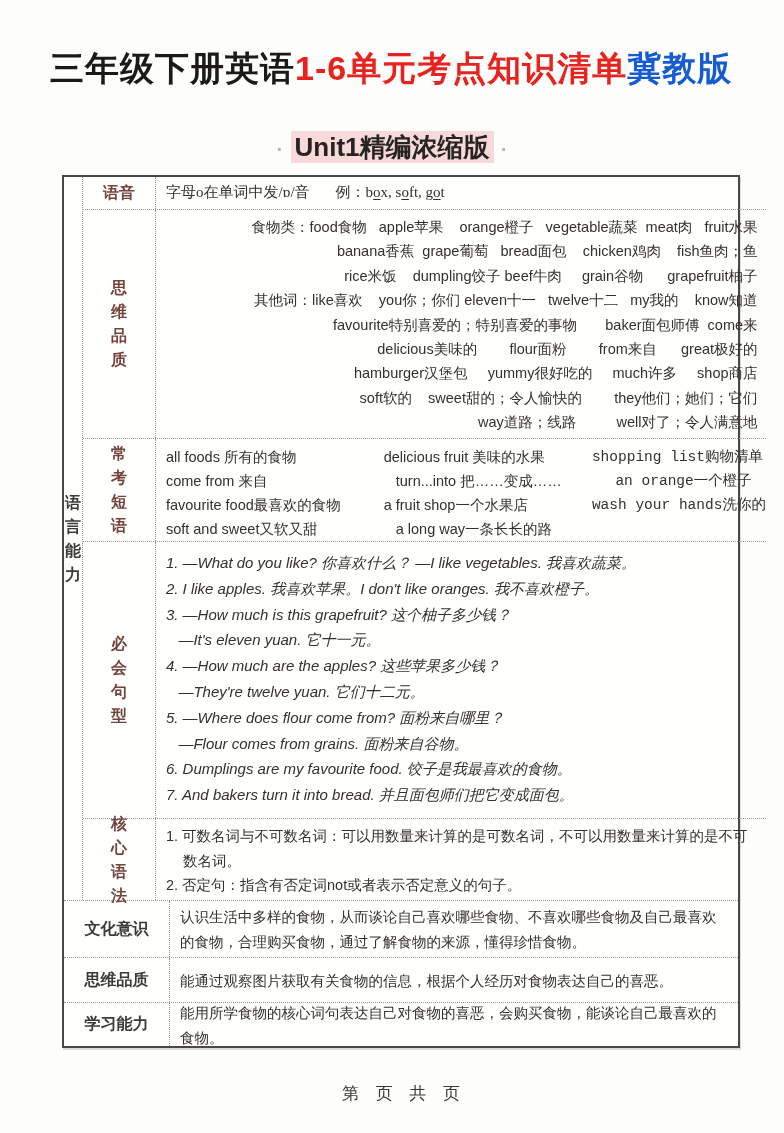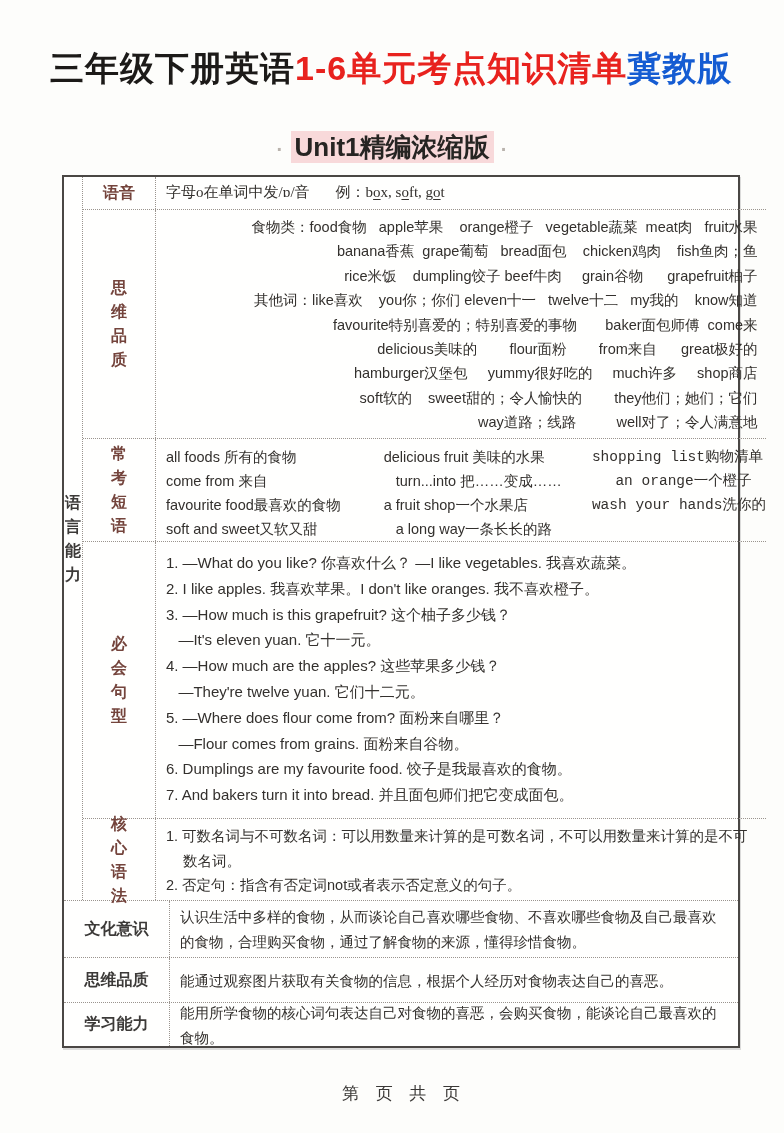--- a/index.html
+++ b/index.html
@@ -83,21 +83,21 @@
     white-space:pre; font-size:14.5px; line-height:24.4px; color:#33302d;
   }
   
   .row-phrases .content-cell { padding-top:6px; }
   .phrase-row { display:flex; line-height:24px; font-size:14.5px; color:#33302d;gap:42px; }
   .phrase-cell { white-space:nowrap; }
   .phrase-cell:nth-child(1) { width:37%; }
   .phrase-cell:nth-child(2) { width:35%; }
   .phrase-cell:nth-child(3) { width:28%;font-family:Liberation Mono, monospace; }
   
-  .row-sentences .content-cell { padding-top:8px; }
+  .row-sentences .content-cell { padding-top:8px;font-style:italic; }
   .sentence-line { white-space:pre; font-size:15px; line-height:25.8px; color:#33302d; }
   
   .row-grammar .content-cell { padding-top:5px; }
   .grammar-item {
     font-size:14.5px; line-height:24.5px; color:#33302d;
     padding-left:17px; text-indent:-17px;
   }
   
   .para-cell {
     flex:1; padding:4px 8px 2px 10px; display:flex; align-items:center;

